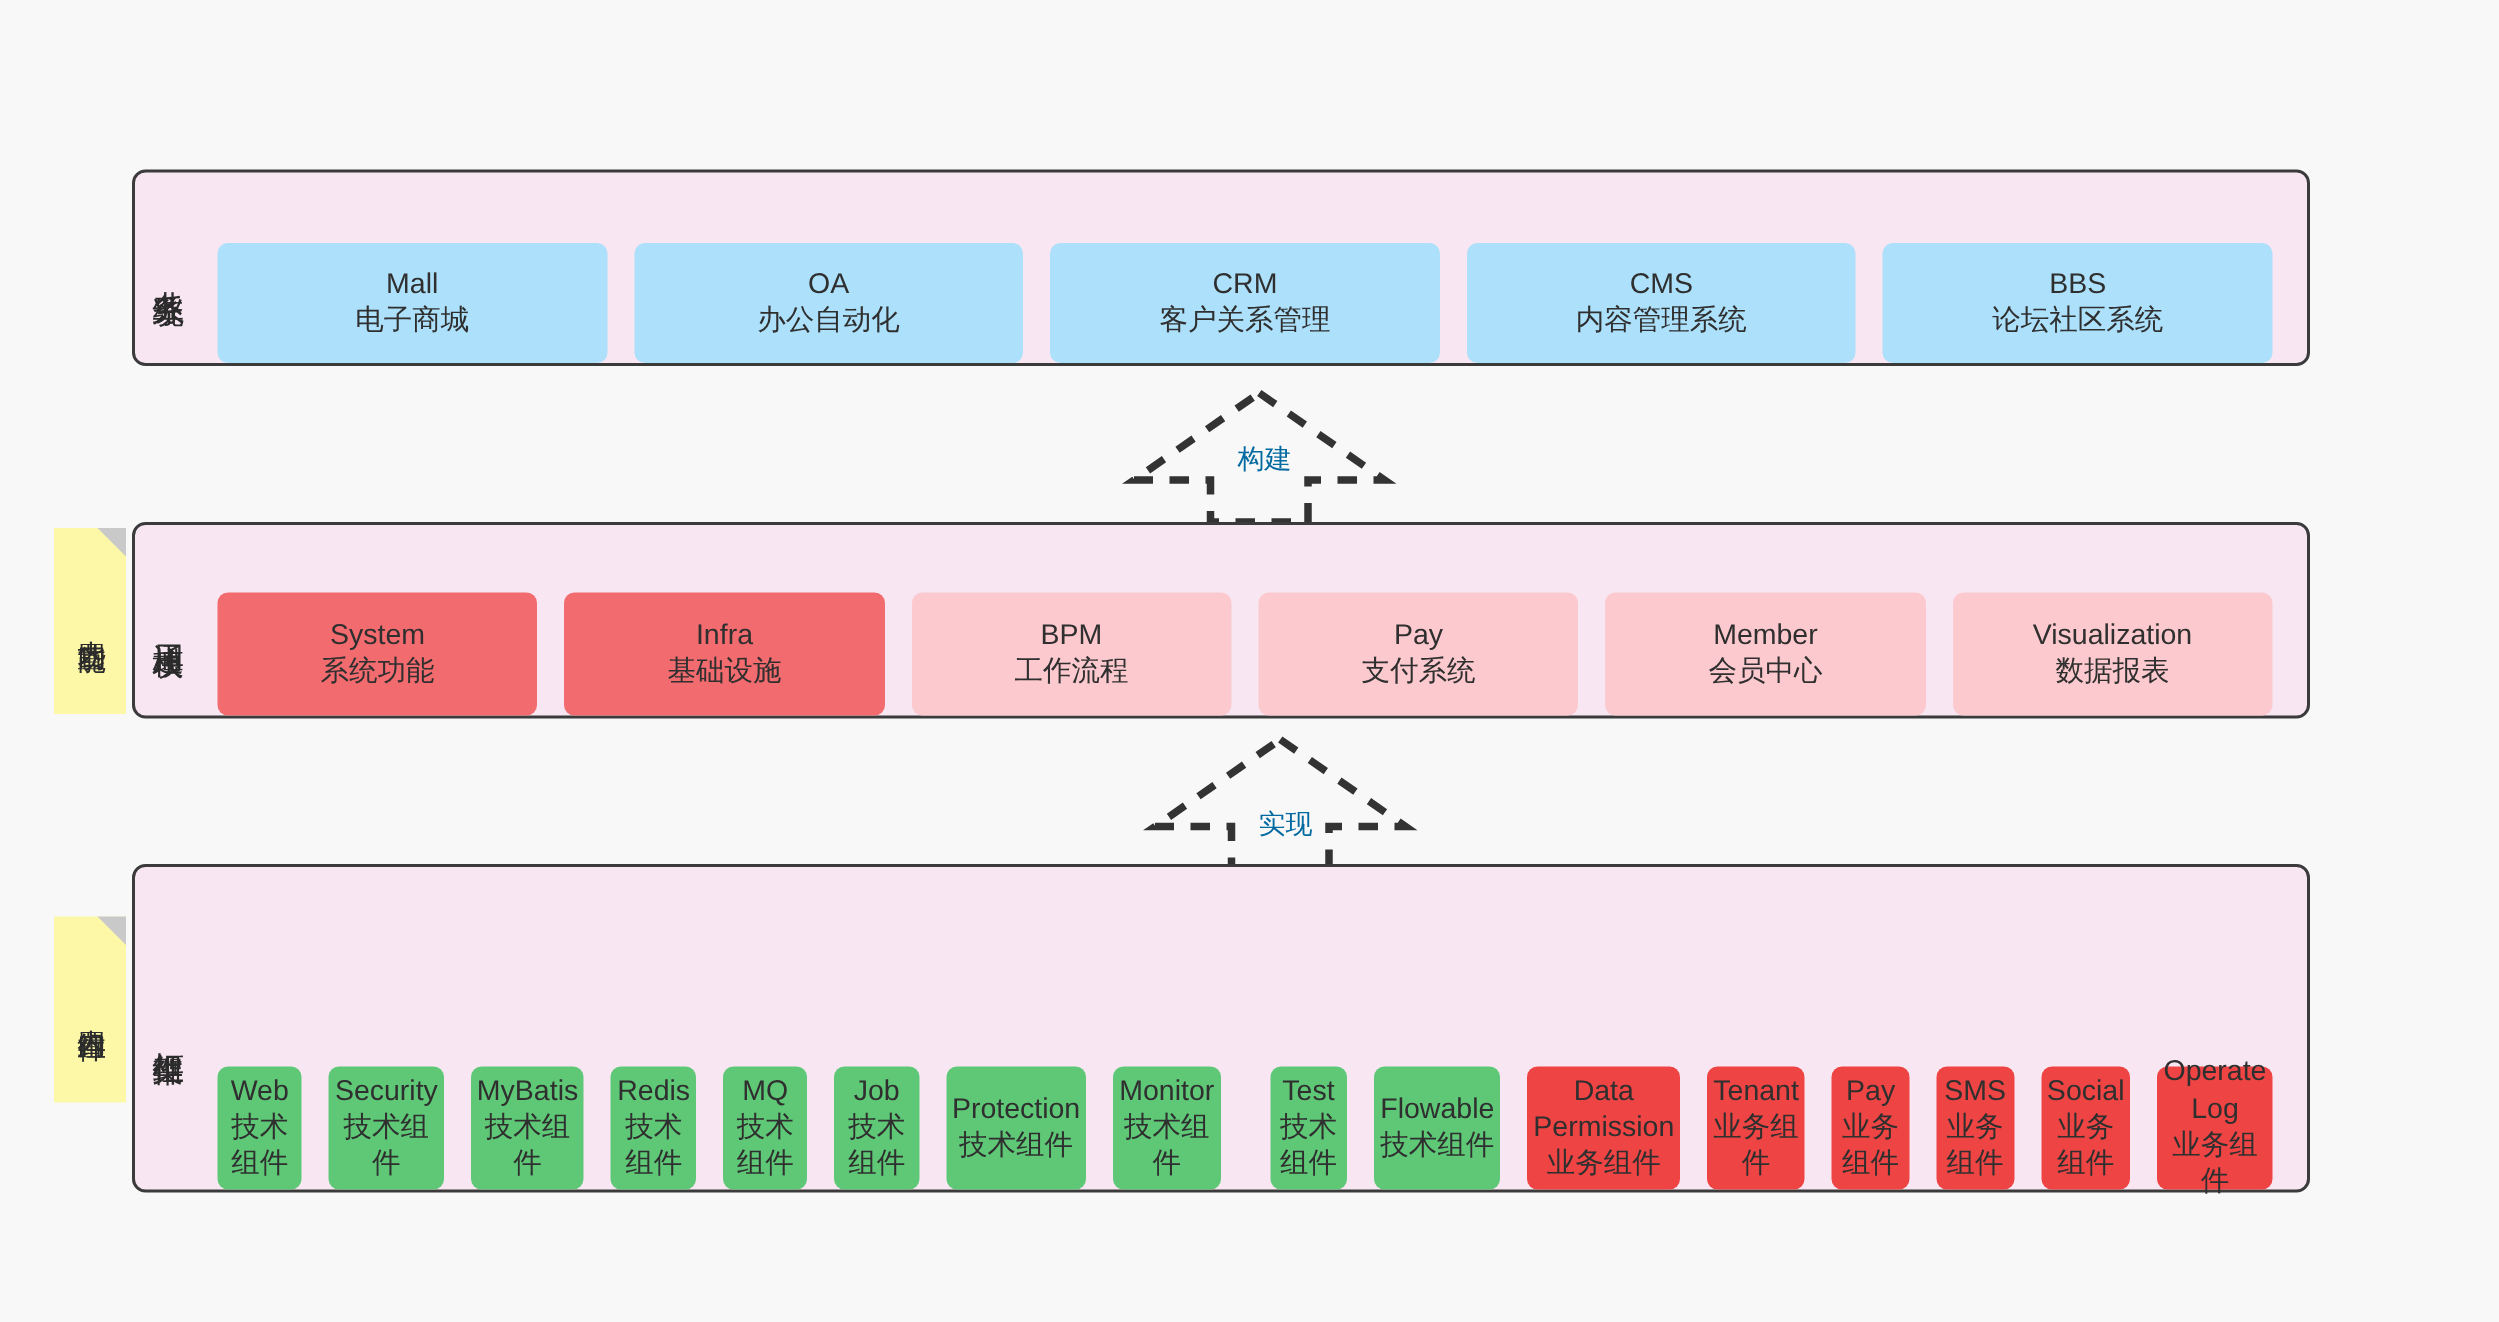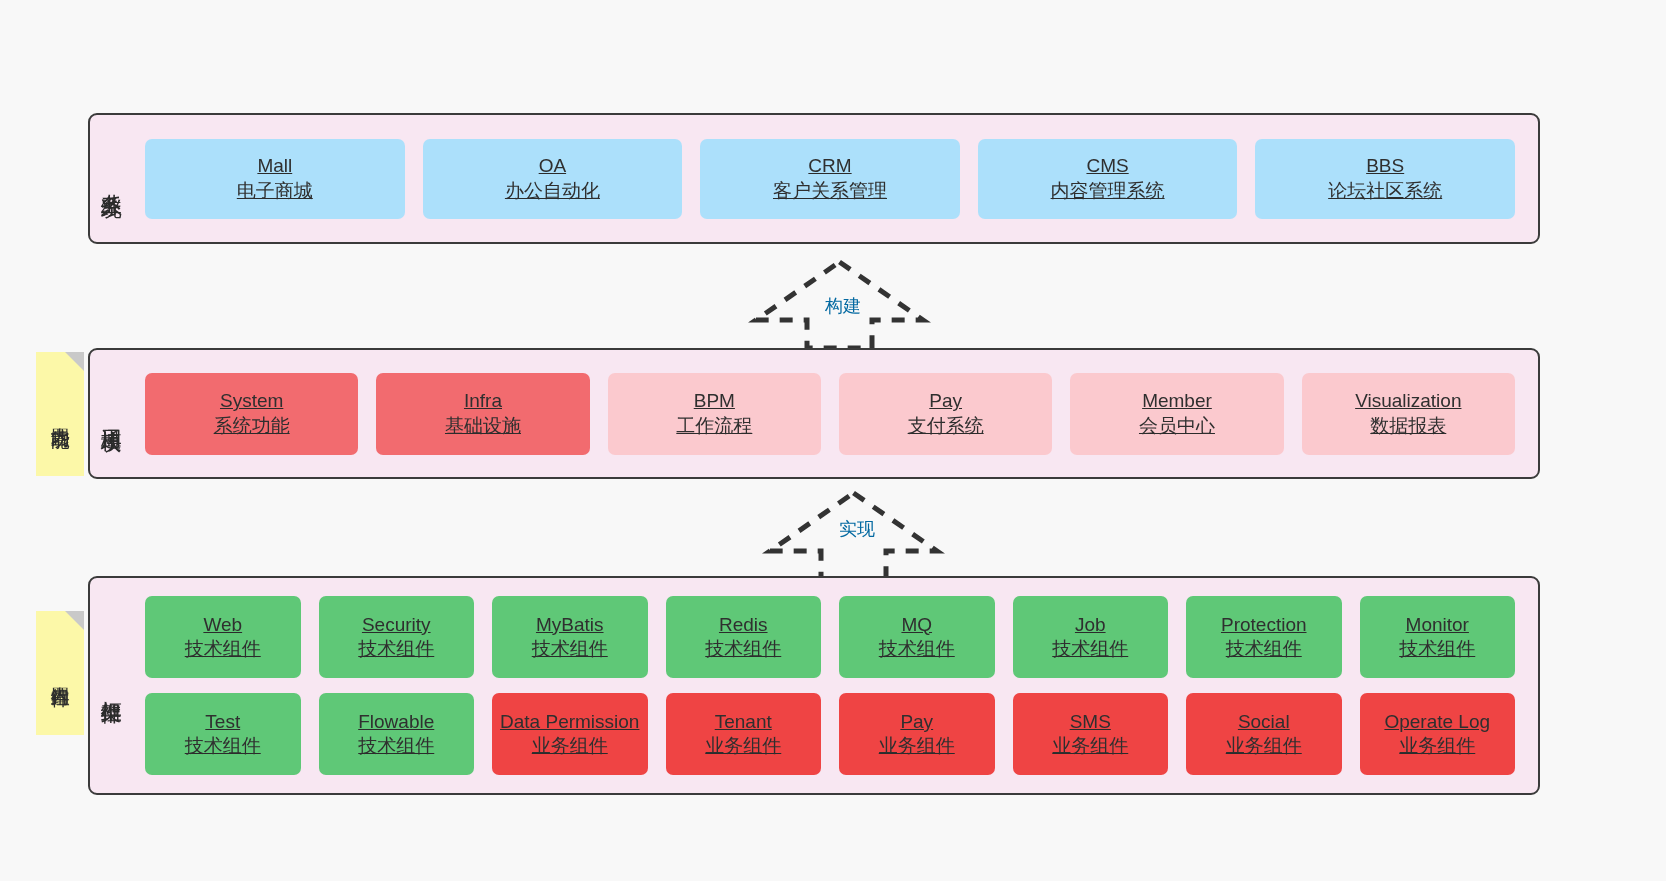--- a/index.html
+++ b/index.html
@@ -44,28 +44,26 @@
     letter-spacing: 1px;
     writing-mode: vertical-rl;
     text-orientation: upright;
     color: #2b2b2b;
     white-space: nowrap;
   }
 
   .layer-body {
     flex: 1 1 auto;
     display: flex;
-    align-items: center;
+    align-items: flex-end;
     padding: 0 14px 0 4px;
     gap: 0;
-    text-decoration: underline;
   }
 
   .layer-body.rows {
-    flex-direction: column;
     justify-content: center;
     gap: 15px;
     padding: 0 14px 0 4px;
   }
 
   .row {
     display: flex;
     width: 100%;
     align-items: stretch;
   }
@@ -142,21 +140,21 @@
     position: absolute;
     font-size: 18px;
     color: #0369a1;
     white-space: nowrap;
     left: 50%;
     transform: translateX(-50%);
   }
   #arrow-build  { left: 752px; top: 258px; width: 175px; height: 92px; }
   #arrow-build .arrow-label  { top: 36px; left: 52%; }
   #arrow-impl   { left: 766px; top: 489px; width: 175px; height: 92px; }
-  #arrow-impl  .arrow-label  { top: 28px; left: 52%; }
+  #arrow-impl  .arrow-label  { top: 48px; left: 52%; }
 </style>
 </head>
 <body>
 
 <div class="canvas">
 
   <div class="layer" id="layer-business">
     <div class="layer-label">业务系统</div>
     <div class="layer-body">
       <div class="card biz-card">

